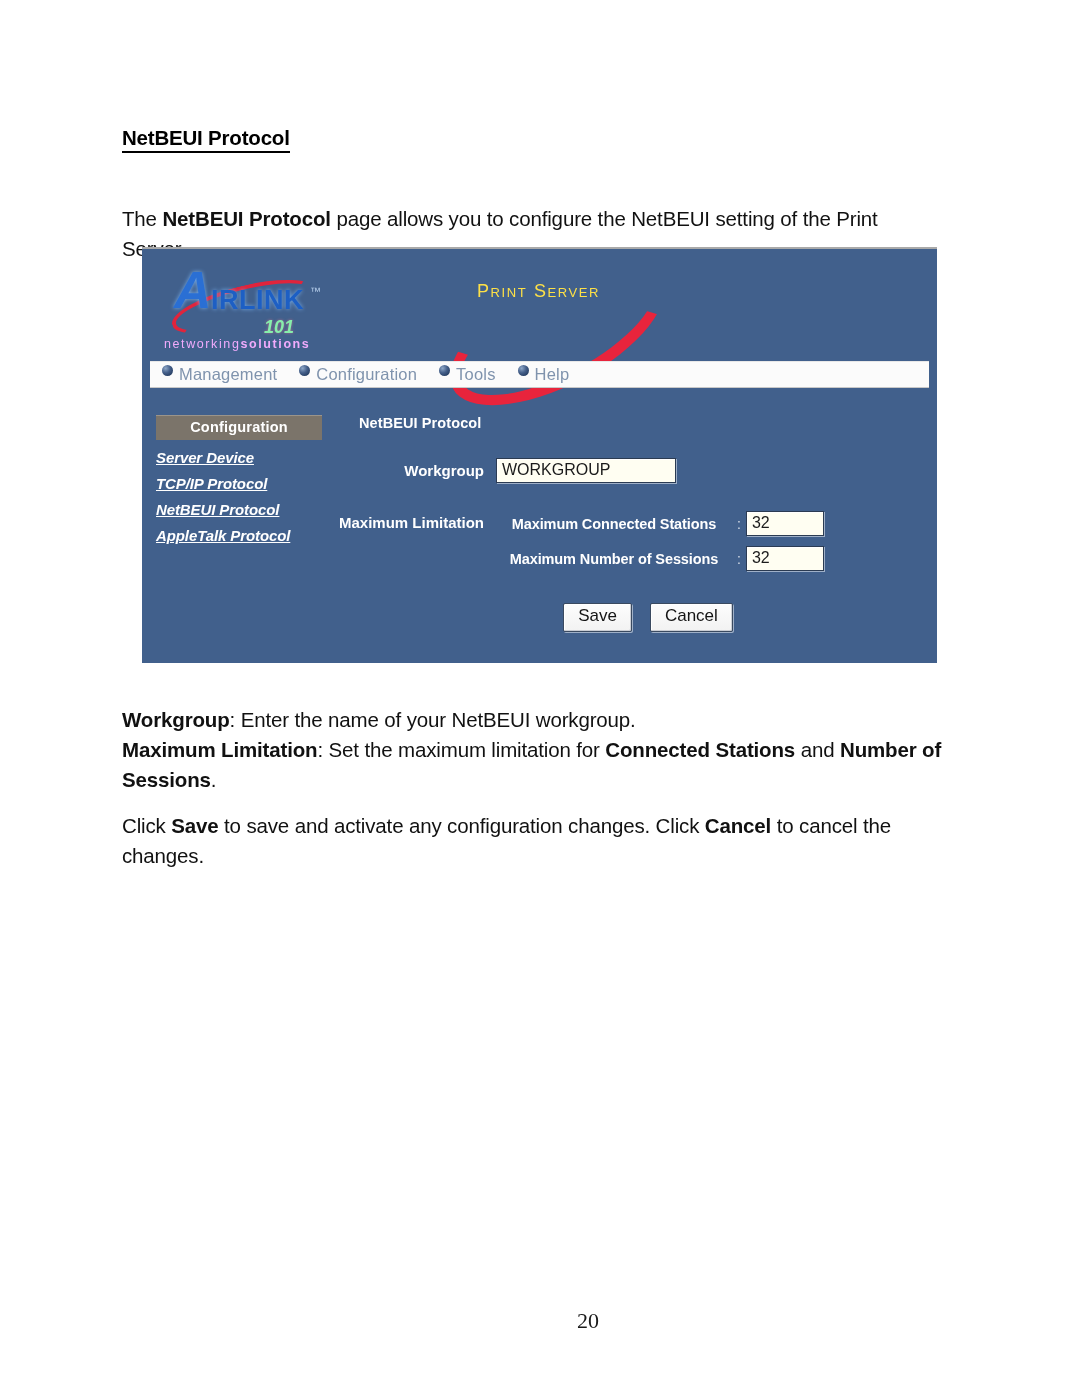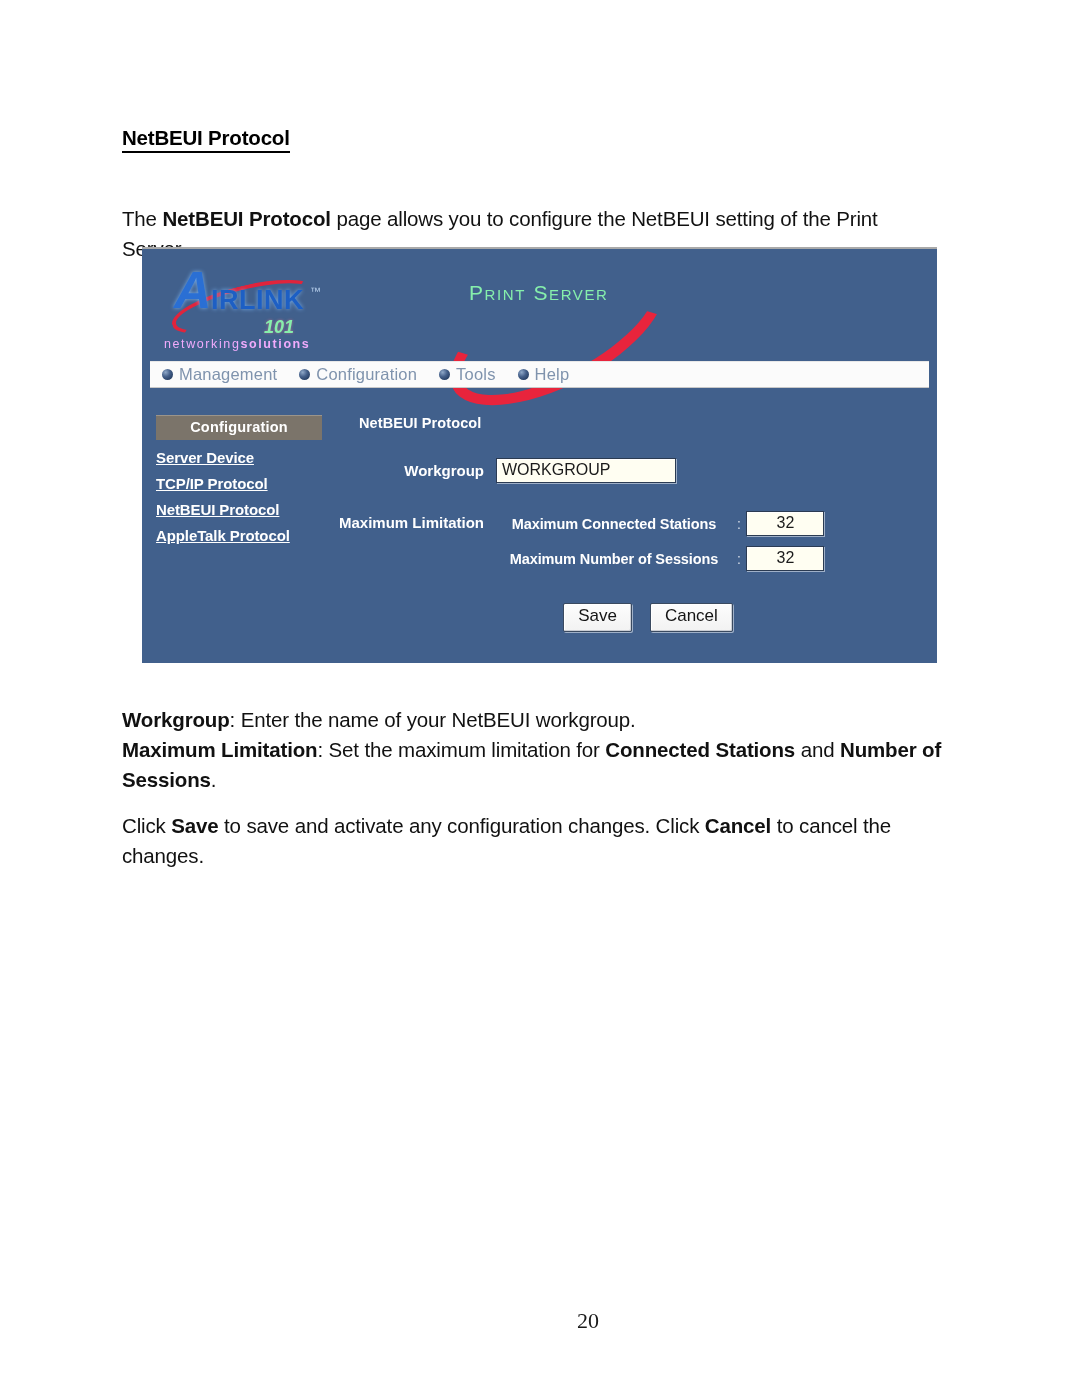--- a/index.html
+++ b/index.html
@@ -168,26 +168,26 @@
     width: 215px;
     height: 82px;
     border: 11px solid #e8243c;
     border-radius: 50%;
     border-top-color: transparent;
     border-right-color: transparent;
     transform: rotate(-28deg);
   }
   .ps-title {
     position: absolute;
-    left: 32px;
+    left: 40px;
     top: 18px;
-    font-size: 21px;
+    font-size: 18px;
     font-variant: small-caps;
     letter-spacing: 1.6px;
-    color: #86efac;
+    color: #fde047;
     font-weight: normal;
     white-space: nowrap;
   }
 
   
   .ps-nav {
     position: absolute;
     left: 8px;
     top: 112px;
     width: 779px;
@@ -195,21 +195,20 @@
     background: #fbfbfb;
     border-top: 1px solid #e8e8e8;
     border-bottom: 1px solid #c8c8c8;
     display: flex;
     align-items: center;
     padding-left: 12px;
     box-sizing: border-box;
   }
   .nav-item {
     display: flex;
-    align-items: center;
     margin-right: 22px;
     cursor: pointer;
   }
   .nav-bullet {
     width: 11px;
     height: 11px;
     border-radius: 50%;
     background: radial-gradient(circle at 33% 30%, #8fa8c8 0%, #45608a 42%, #142a4c 100%);
     margin-right: 6px;
     flex: none;
@@ -249,20 +248,21 @@
   .side-link {
     display: block;
     color: #ffffff;
     font-size: 15px;
     font-weight: bold;
     text-decoration: underline;
     margin-top: 9px;
     letter-spacing: -0.1px;
     cursor: pointer;
     white-space: nowrap;
+    font-style: italic;
   }
 
   .ps-main {
     position: absolute;
     left: 196px;
     top: 25px;
     width: 590px;
   }
   .main-title {
     font-size: 14.5px;
@@ -329,21 +329,21 @@
     text-align: center;
     width: 236px;
     white-space: nowrap;
     letter-spacing: -0.1px;
   }
   .limit-colon {
     font-size: 14px;
     color: #d7dee9;
     padding: 0 5px;
   }
-  .num-input { width: 78px; height: 25px; text-align: center; }
+  .num-input { width: 78px; height: 25px; }
 
   .btn-row {
     display: flex;
     justify-content: center;
     margin-top: 22px;
     padding-left: 30px;
   }
   .ps-btn {
     background: linear-gradient(#fdfdfd, #f2f2f2);
     border: 1px solid #3a4a60;

